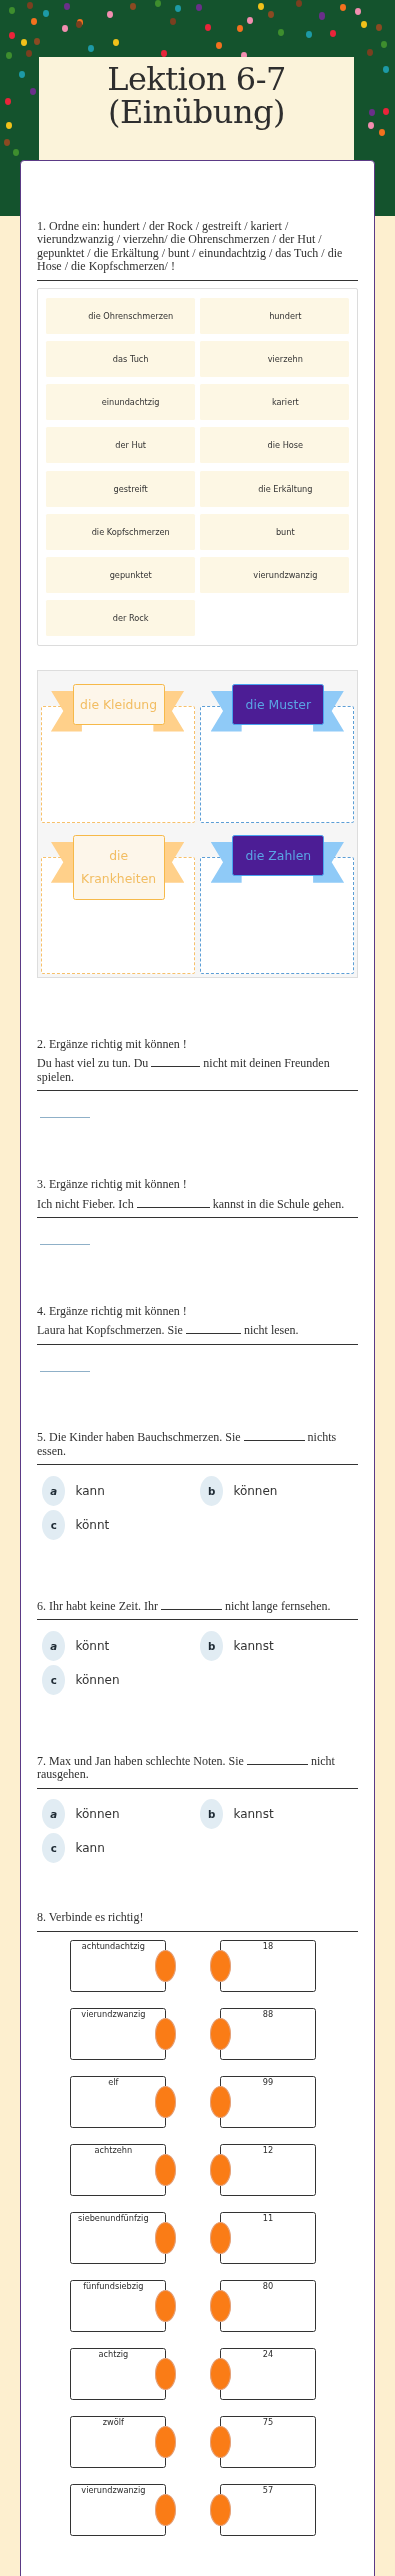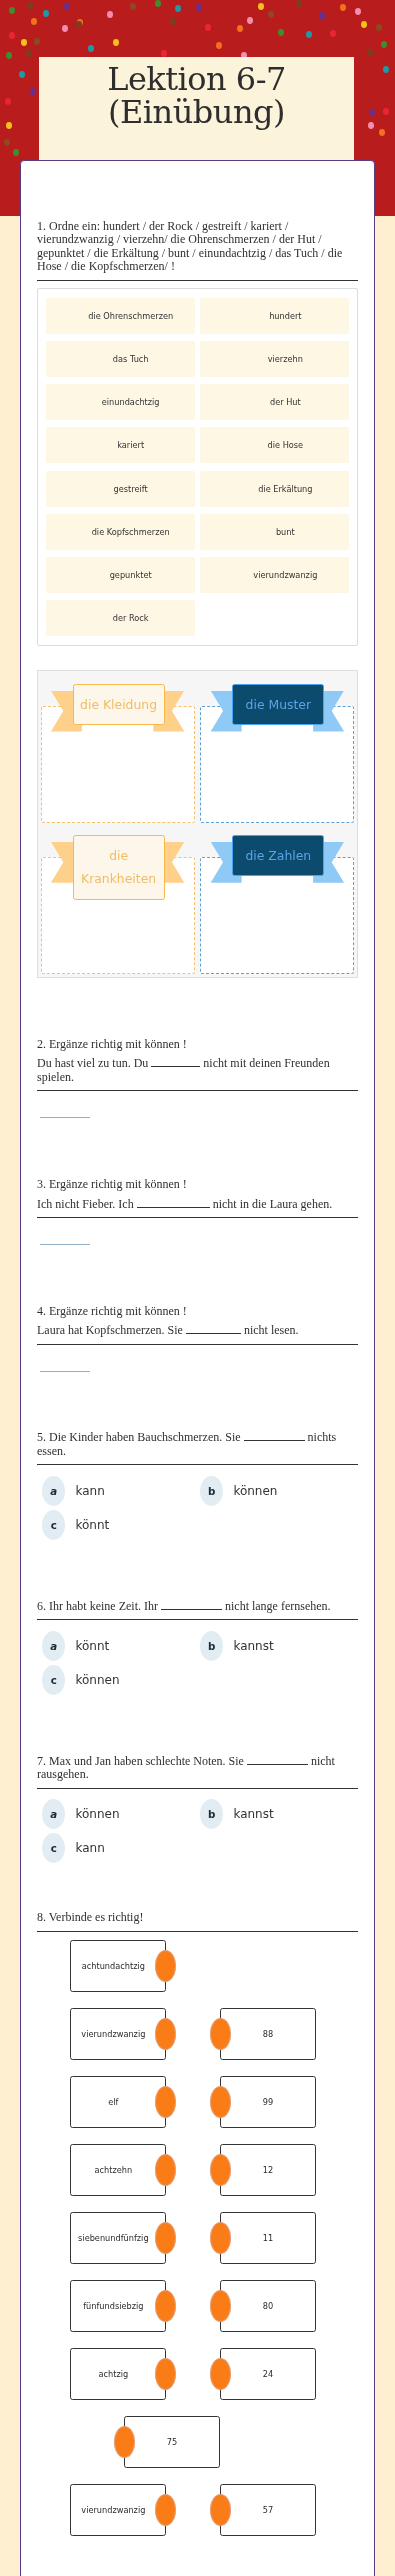--- a/index.html
+++ b/index.html
@@ -6,21 +6,21 @@
   html, body { width: 396px; }
   body {
     background: #fdefcf;
     font-family: "DejaVu Sans", sans-serif;
     color: #2b2b2b;
     position: relative;
   }
   .hero {
     position: relative;
     height: 216px;
-    background: #b91c1c;
+    background: #14532d;
     overflow: hidden;
   }
   .dot { position: absolute; width: 6.2px; height: 7.2px; border-radius: 50%; }
   .title-box {
     position: absolute;
     left: 39px; top: 57px; width: 315px; height: 103px;
     background: #fbf3da;
     text-align: center;
     padding-top: 6.2px;
   }
@@ -106,21 +106,21 @@
   .ribbon-tail.r { right: 10.3px; clip-path: polygon(0 0,100% 0,60% 50%,100% 100%,0 100%); }
   .ribbon {
     position: absolute; left: 32px; width: 92px; top: 6.2px;
     min-height: 41px;
     background: #fdf6ea; border: 1px solid #f6b94a; border-radius: 2.6px;
     color: #f2bd62; font-size: 12.4px; text-align: center;
     display: flex; align-items: center; justify-content: center;
     padding: 4.1px 2.1px;
     line-height: 23px;
   }
-  .cat.blue .ribbon { background: #0c4a6e; border-color: #4aa3ef; color: #5aa4e4; }
+  .cat.blue .ribbon { background: #4c1d95; border-color: #4aa3ef; color: #5aa4e4; }
   .ribbon.tall { min-height: 65px; }
 
   
   .opts {
     display: grid;
     grid-template-columns: 1fr 1fr;
     row-gap: 4.1px;
     margin-top: 10.3px;
     padding-left: 5.2px;
   }
@@ -136,21 +136,21 @@
   .badge.a { font-style: italic; }
   .opt-label { margin-left: 10.3px; font-size: 12px; color: #333; }
 
   
   .match { margin-top: 8.2px; padding-left: 33px; }
   .mrow { display: flex; height: 52px; margin-bottom: 16px; align-items: center; }
   .mbox {
     position: relative;
     width: 96px; height: 52px;
     border: 0.5px solid #333; border-radius: 2.6px;
-    display: flex; align-items: center; justify-content: center;
+    display: flex; justify-content: center;
     font-size: 8.2px; color: #2b2b2b; background: #fff;
   }
   .mbox.left { padding-right: 9.3px; }
   .mbox.right { margin-left: 54px; width: 96px; }
   .knob {
     position: absolute; top: 50%; width: 21.6px; height: 32px; margin-top: -16px;
     border-radius: 50%; background: #fa7c16; border: 0.5px solid #e3a07a;
   }
   .mbox.left .knob { right: -11.3px; }
   .mbox.right .knob { left: -11.3px; }
@@ -224,22 +224,22 @@
 <div class="card">
 
   <section class="q">
     <div class="q-title">1. Ordne ein: hundert / der Rock / gestreift / kariert / vierundzwanzig / vierzehn/ die Ohrenschmerzen / der Hut / gepunktet / die Erkältung / bunt / einundachtzig / das Tuch / die Hose / die Kopfschmerzen/  !</div>
     <div class="pool">
       <div class="chip">die Ohrenschmerzen</div>
       <div class="chip">hundert</div>
       <div class="chip">das Tuch</div>
       <div class="chip">vierzehn</div>
       <div class="chip">einundachtzig</div>
+      <div class="chip">kariert</div>
       <div class="chip">der Hut</div>
-      <div class="chip">kariert</div>
       <div class="chip">die Hose</div>
       <div class="chip">gestreift</div>
       <div class="chip">die Erkältung</div>
       <div class="chip">die Kopfschmerzen</div>
       <div class="chip">bunt</div>
       <div class="chip">gepunktet</div>
       <div class="chip">vierundzwanzig</div>
       <div class="chip">der Rock</div>
     </div>
 
@@ -278,21 +278,21 @@
       <span>2. Ergänze richtig mit können  !</span>
       <span class="sub"><span>Du hast viel zu tun. Du </span><span class="blank" style="width:49px"></span><span> nicht mit deinen Freunden spielen.</span></span>
     </div>
     <div class="answer-line"></div>
   </section>
   <div class="spacer-lg"></div>
 
   <section class="q">
     <div class="q-title">
       <span>3. Ergänze richtig mit können  !</span>
-      <span class="sub"><span>Ich nicht Fieber. Ich </span><span class="blank" style="width:73px"></span><span>  nicht in die Laura gehen.</span></span>
+      <span class="sub"><span>Ich nicht Fieber. Ich </span><span class="blank" style="width:73px"></span><span>  kannst in die Schule gehen.</span></span>
     </div>
     <div class="answer-line"></div>
   </section>
   <div class="spacer-lg"></div>
 
   <section class="q">
     <div class="q-title">
       <span>4. Ergänze richtig mit können  !</span>
       <span class="sub"><span>Laura hat Kopfschmerzen. Sie </span><span class="blank" style="width:55px"></span><span>  nicht lesen.</span></span>
     </div>
@@ -358,20 +358,24 @@
   <div class="spacer-md"></div>
 
   <section class="q">
     <div class="q-title">8. Verbinde es richtig!</div>
     <div class="match" id="match">
         <div class="mrow">
           <div class="mbox left">
             <span>achtundachtzig</span>
             <span class="knob"></span>
           </div>
+          <div class="mbox right">
+            <span class="knob"></span>
+            <span>18</span>
+          </div>
         </div>
         <div class="mrow">
           <div class="mbox left">
             <span>vierundzwanzig</span>
             <span class="knob"></span>
           </div>
           <div class="mbox right">
             <span class="knob"></span>
             <span>88</span>
           </div>
@@ -420,20 +424,24 @@
           <div class="mbox left">
             <span>achtzig</span>
             <span class="knob"></span>
           </div>
           <div class="mbox right">
             <span class="knob"></span>
             <span>24</span>
           </div>
         </div>
         <div class="mrow">
+          <div class="mbox left">
+            <span>zwölf</span>
+            <span class="knob"></span>
+          </div>
           <div class="mbox right">
             <span class="knob"></span>
             <span>75</span>
           </div>
         </div>
         <div class="mrow">
           <div class="mbox left">
             <span>vierundzwanzig</span>
             <span class="knob"></span>
           </div>

